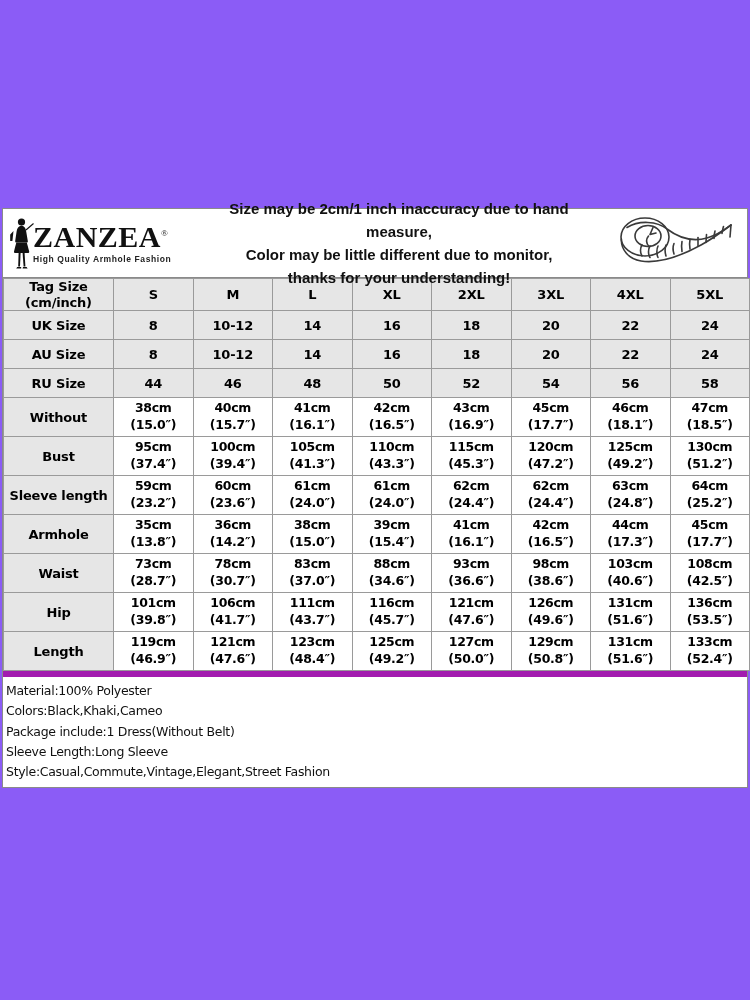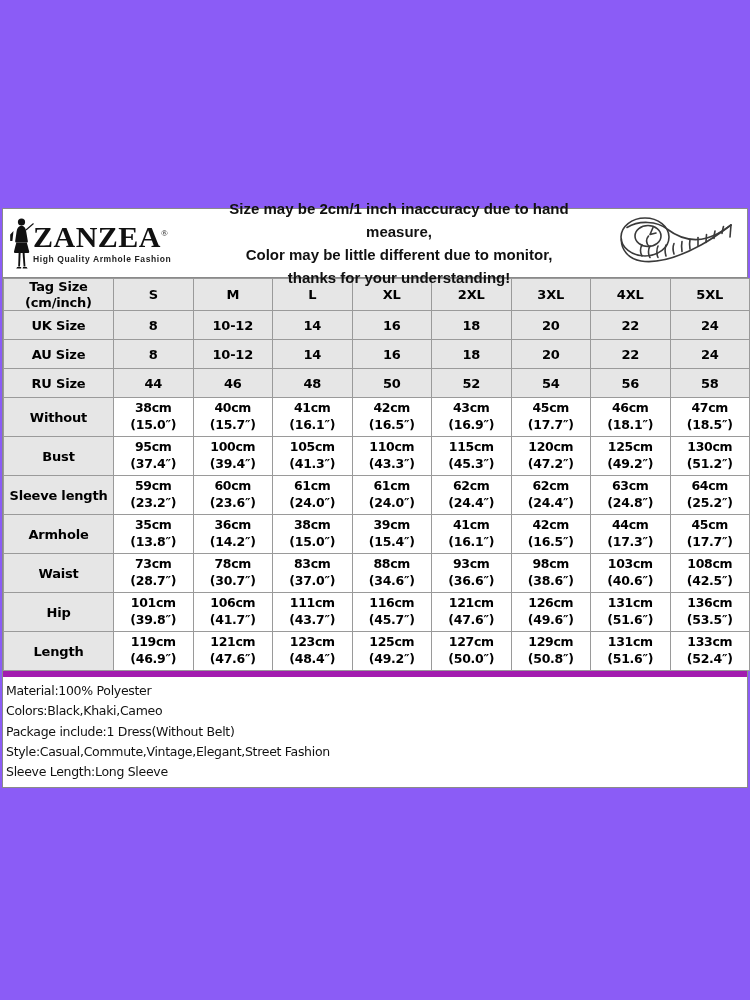--- a/index.html
+++ b/index.html
@@ -518,18 +518,18 @@
               <span class="inch">(52.4″)</span>
             </td>
         </tr>
       </tbody>
     </table>
 
     <div class="notes">
       <div class="line">Material:100% Polyester</div>
       <div class="line">Colors:Black,Khaki,Cameo</div>
       <div class="line">Package include:1 Dress(Without Belt)</div>
+      <div class="line">Sleeve Length:Long Sleeve</div>
       <div class="line">Style:Casual,Commute,Vintage,Elegant,Street Fashion</div>
-      <div class="line">Sleeve Length:Long Sleeve</div>
     </div>
 
   </div>
 </div>
 
 </body></html>

